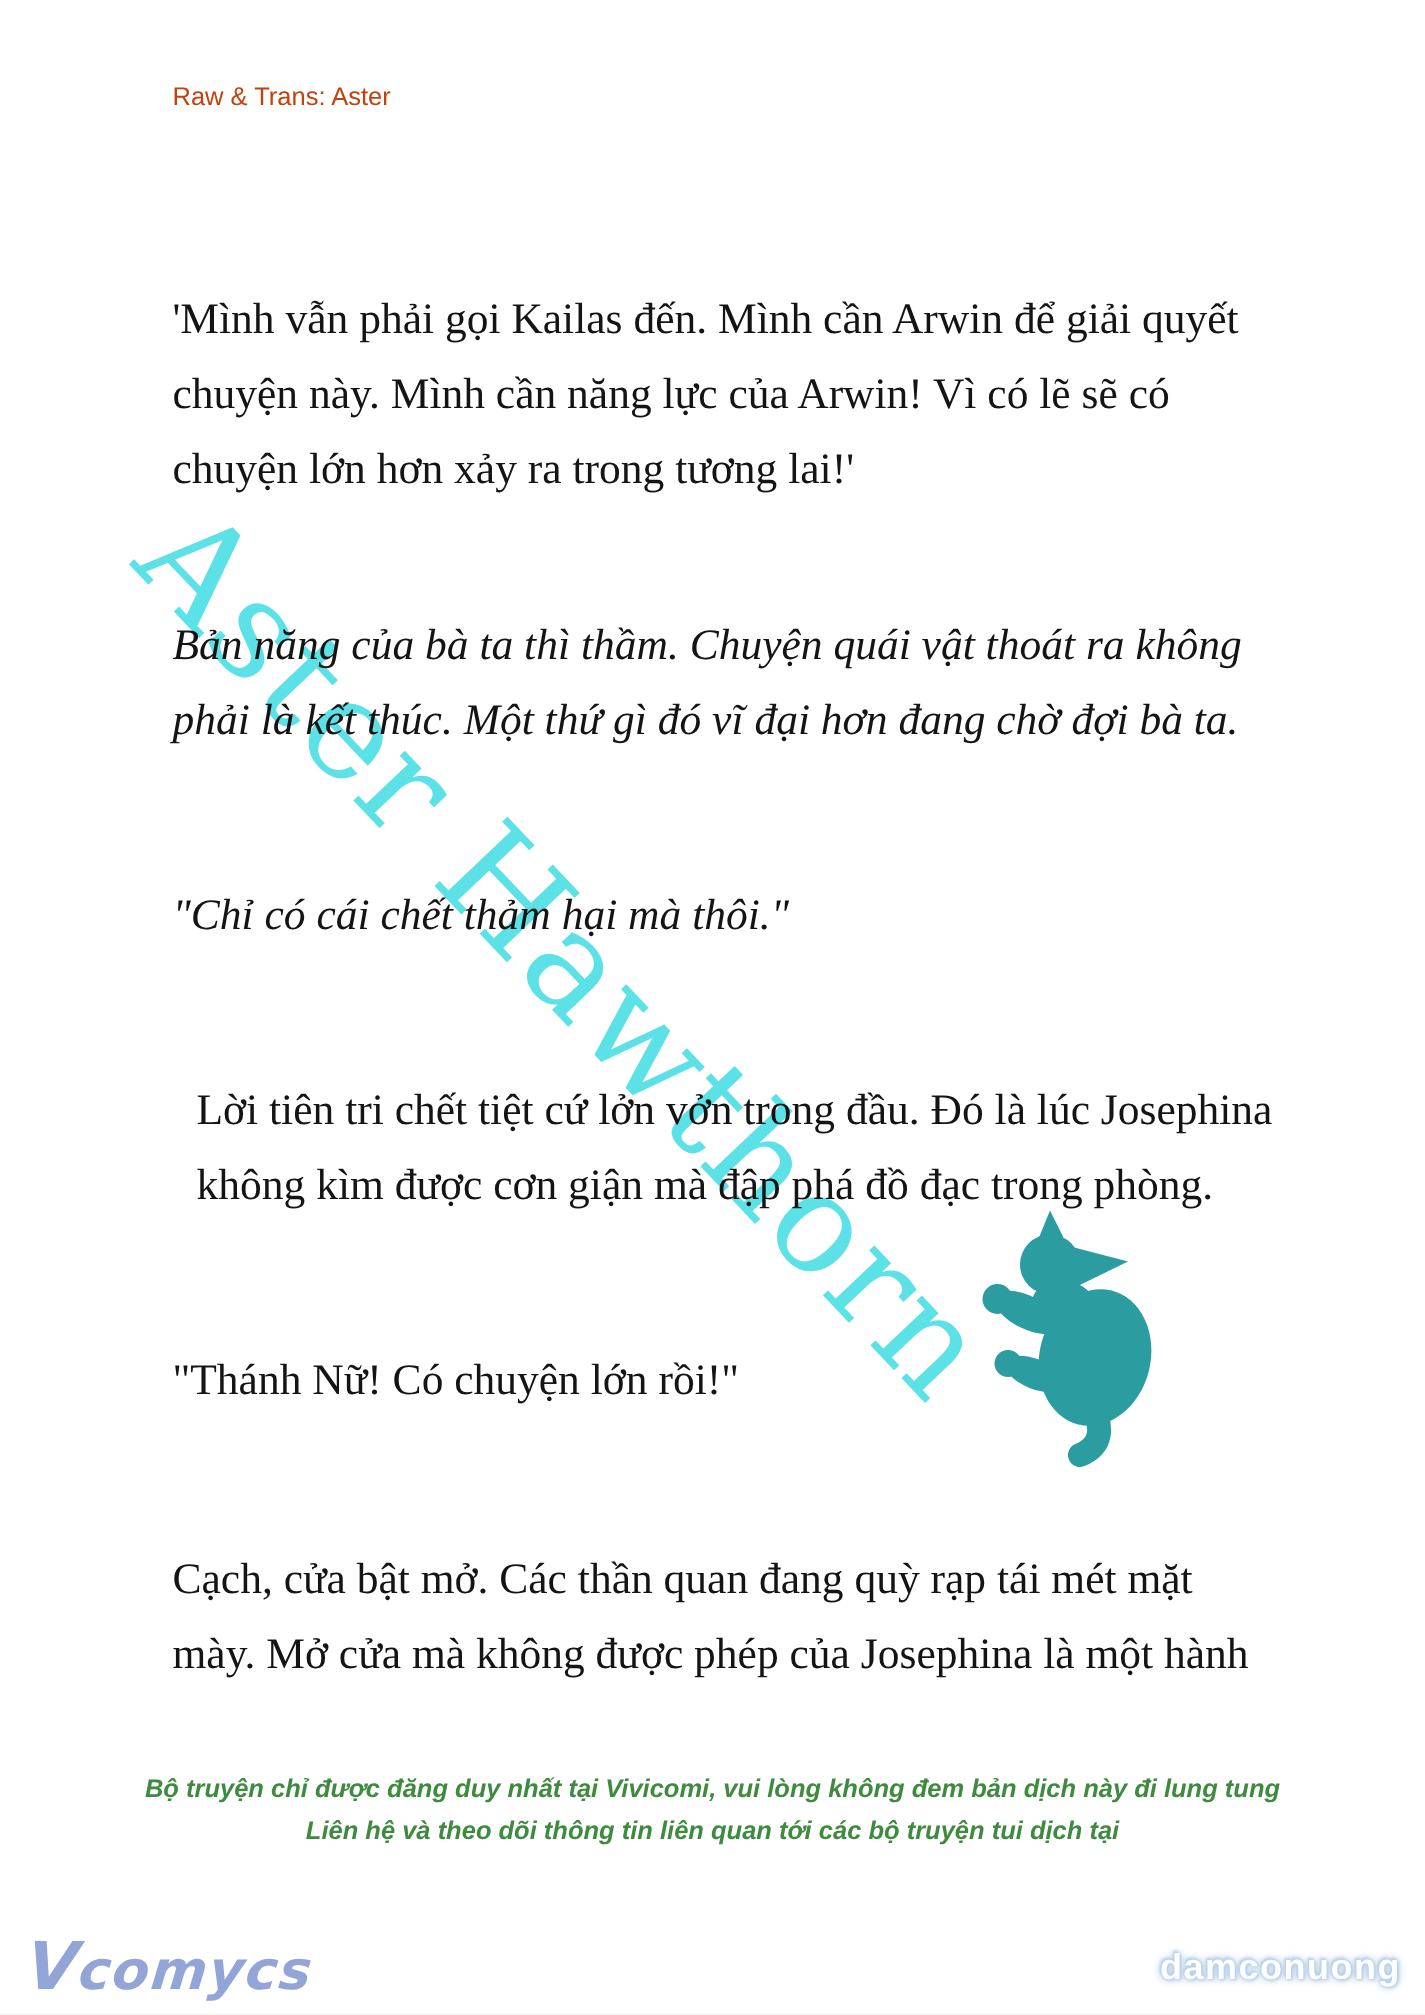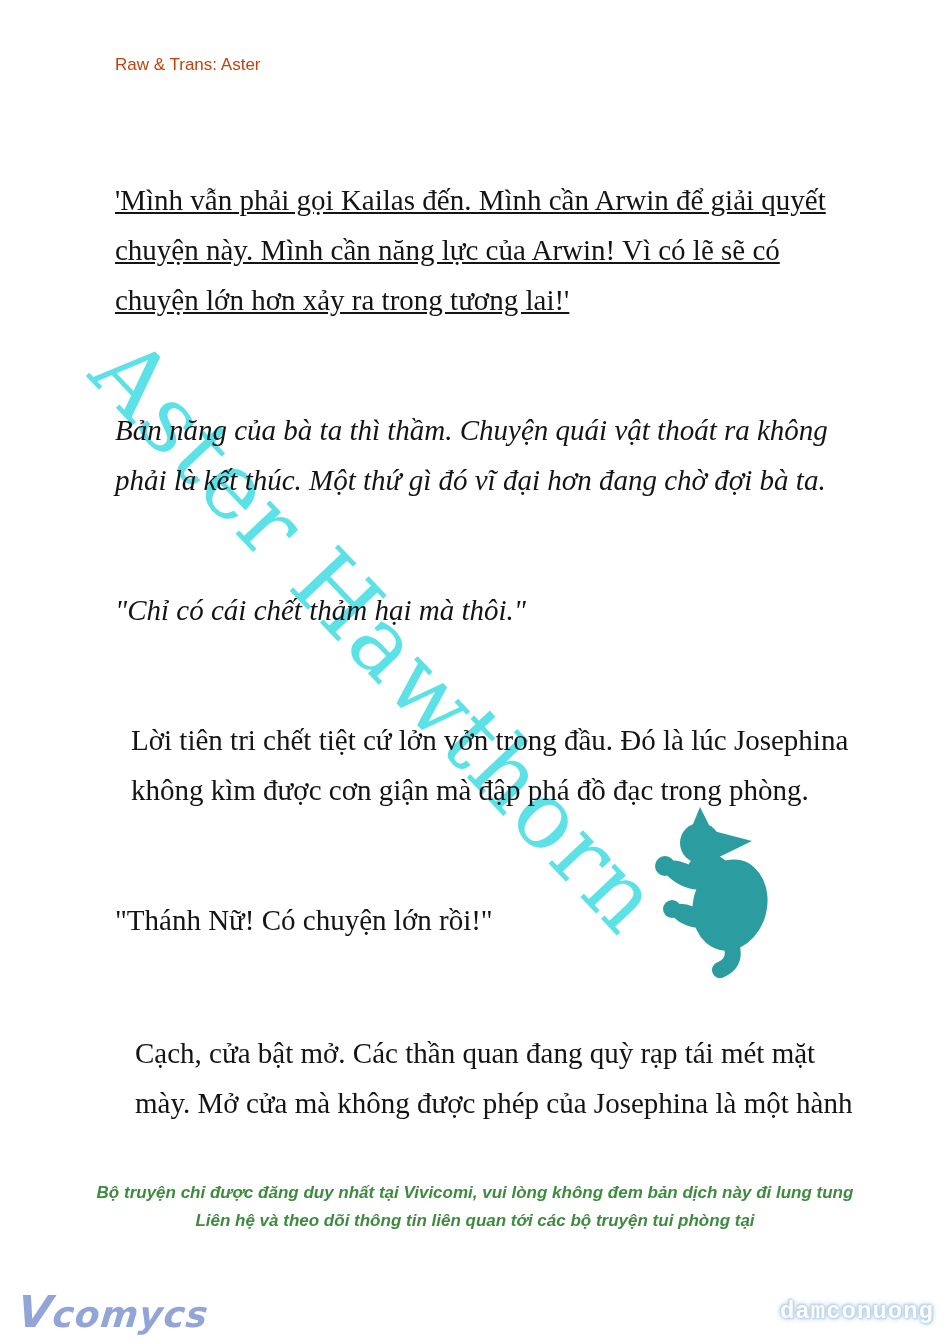--- a/index.html
+++ b/index.html
@@ -40,26 +40,26 @@
   .para {
     position: absolute;
     left: 115px;
     width: 738px;
     margin: 0;
     font-size: 29px;
     line-height: 50px;
     color: #141414;
     z-index: 2;
   }
-  .p1 { top: 175px; text-decoration: underline; }
+  .p1 { top: 188px; }
   .p2 { top: 405px; font-style: italic; }
   .q1 { top: 585px; font-style: italic; }
   .p3 { top: 715px; margin-left: 16px; }
   .q2 { top: 895px; }
-  .p4 { top: 1028px; margin-left: 20px; }
+  .p4 { top: 1028px; }
   .cat-icon {
     position: absolute;
     left: 648px;
     top: 803px;
     width: 130px;
     height: 175px;
     color: var(--c-cat, #2b9da0);
     z-index: 1;
   }
   .footer-note {
@@ -89,21 +89,21 @@
     transform: skewX(-6deg);
     z-index: 2;
   }
   .logo-vcomycs::first-letter {
     font-size: 44px;
   }
   .logo-damconuong {
     position: absolute;
     right: 16px;
     top: 1298px;
-    font-family: Liberation Mono, monospace;
+    font-family: Liberation Sans, sans-serif;
     font-weight: bold;
     font-size: 24px;
     letter-spacing: 1px;
     color: #fcfeff;
     text-shadow:
       0 0 2px var(--c-damconuong-glow, #b9cfe8),
       0 0 4px var(--c-damconuong-glow, #b9cfe8),
       1px 1px 2px var(--c-damconuong-glow, #b9cfe8),
       -1px -1px 2px var(--c-damconuong-glow, #b9cfe8),
       0 0 7px var(--c-damconuong-glow, #b9cfe8);
@@ -150,20 +150,20 @@
 
       <ellipse cx="42" cy="113" rx="21" ry="10" transform="rotate(22 42 113)"></ellipse>
       <circle cx="24" cy="106" r="9"></circle>
 
       <path d="M78,130 Q94,158 72,167" fill="none" stroke="currentColor" stroke-width="16" stroke-linecap="round"></path>
     </g>
   </svg>
 
   <div class="footer-note">
     <div>Bộ truyện chỉ được đăng duy nhất tại Vivicomi, vui lòng không đem bản dịch này đi lung tung</div>
-    <div>Liên hệ và theo dõi thông tin liên quan tới các bộ truyện tui phòng tại</div>
+    <div>Liên hệ và theo dõi thông tin liên quan tới các bộ truyện tui dịch tại</div>
   </div>
 
   <div class="logo-vcomycs">Vcomycs</div>
 
   <div class="logo-damconuong">damconuong</div>
 
 </div>
 
 </body></html>

